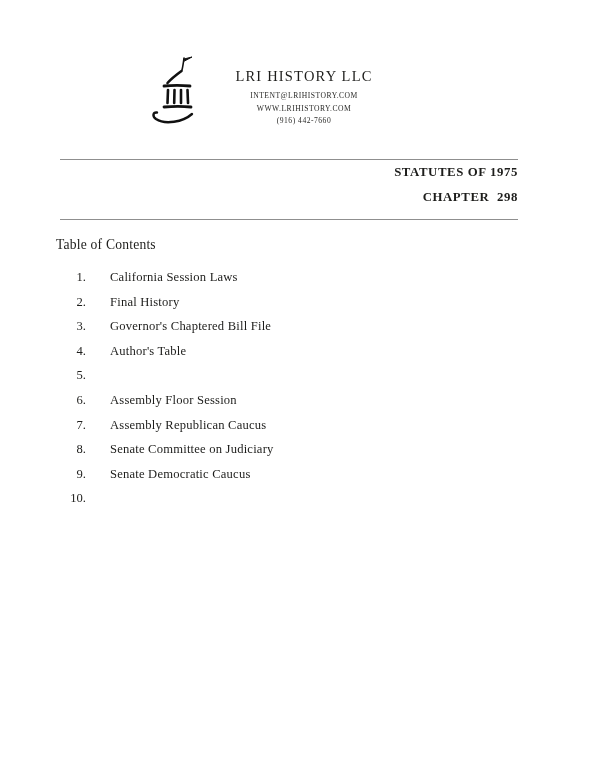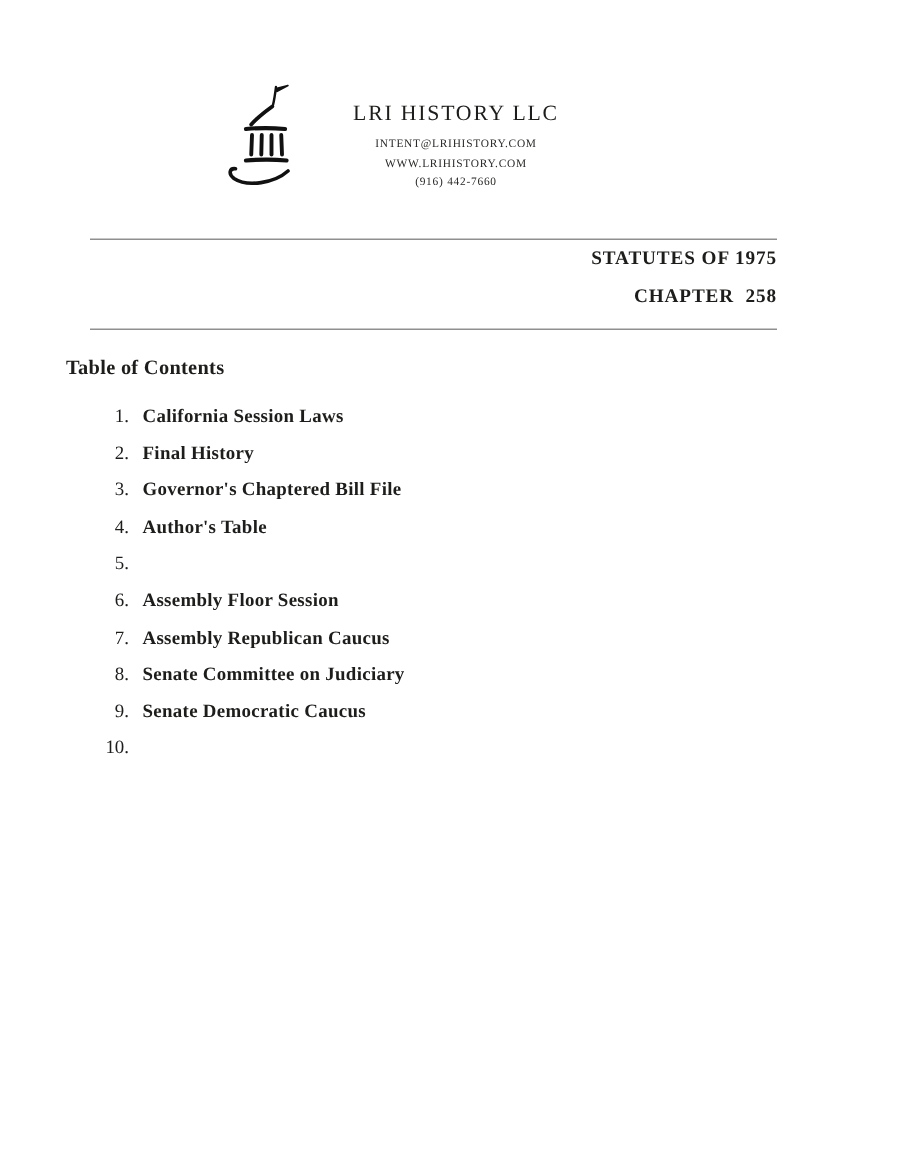--- a/index.html
+++ b/index.html
@@ -74,23 +74,23 @@
     font-weight: bold;
     font-size: 12.8px;
     letter-spacing: 0.6px;
     line-height: 25px;
     color: #1d1d1b;
     white-space: pre;
   }
 
   
   .toc-title {
-    margin-left: 44px;
+    margin-left: 56px;
     margin-top: 17px;
-    font-weight: bold;
+    font-weight: normal;
     font-size: 13.6px;
     letter-spacing: 0.2px;
     color: #1d1d1b;
   }
   .toc-list {
     margin-left: 56px;
     margin-top: 12px;
   }
   .toc-row {
     display: flex;
@@ -98,23 +98,22 @@
     font-size: 12.6px;
     line-height: 24.6px;
     color: #1d1d1b;
   }
   .toc-num {
     width: 30px;
     text-align: right;
     flex: 0 0 auto;
   }
   .toc-label {
-    margin-left: 9px;
+    margin-left: 24px;
     letter-spacing: 0.2px;
-    font-weight: bold;
   }
 </style>
 </head>
 <body>
 
 <div class="page">
 
   <div class="letterhead">
     <div class="logo">
       <svg viewBox="0 0 64 84" width="64" height="84" xmlns="http://www.w3.org/2000/svg">
@@ -143,21 +142,21 @@
       <div class="contact-line">INTENT@LRIHISTORY.COM</div>
       <div class="contact-line">WWW.LRIHISTORY.COM</div>
       <div class="contact-line">(916) 442-7660</div>
     </div>
   </div>
 
   <hr class="rule rule-1">
 
   <div class="statutes-block">
     <div class="statutes-line">STATUTES OF 1975</div>
-    <div class="statutes-line">CHAPTER  258</div>
+    <div class="statutes-line">CHAPTER  298</div>
   </div>
 
   <hr class="rule rule-2">
 
   <div class="toc-title">Table of Contents</div>
 
   <div class="toc-list">
     <div class="toc-row">
       <span class="toc-num">1.</span>
       <span class="toc-label">California Session Laws</span>

